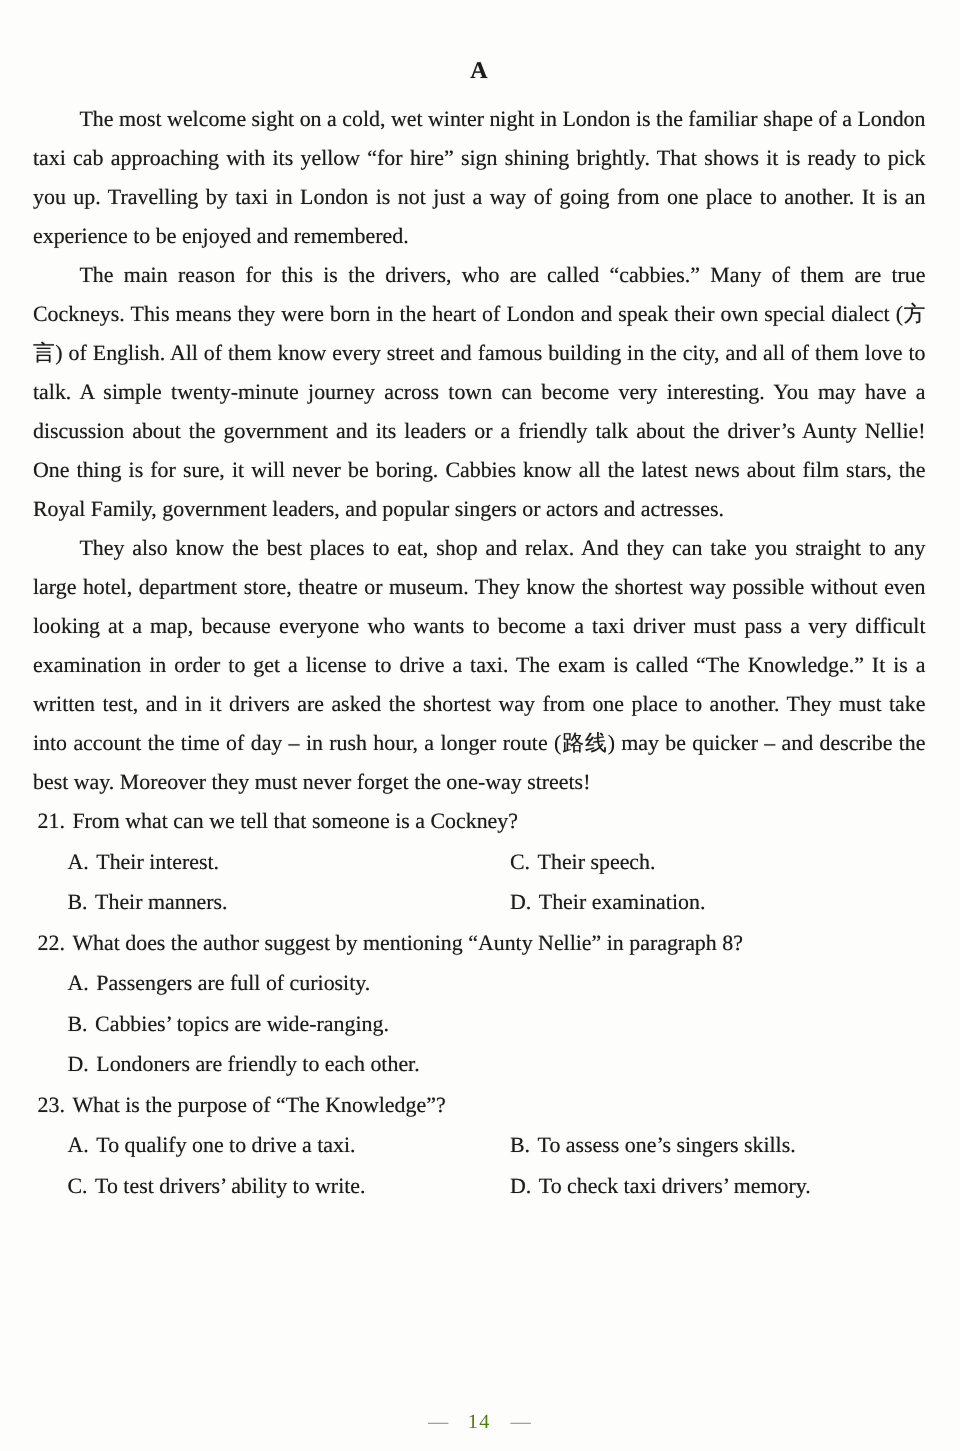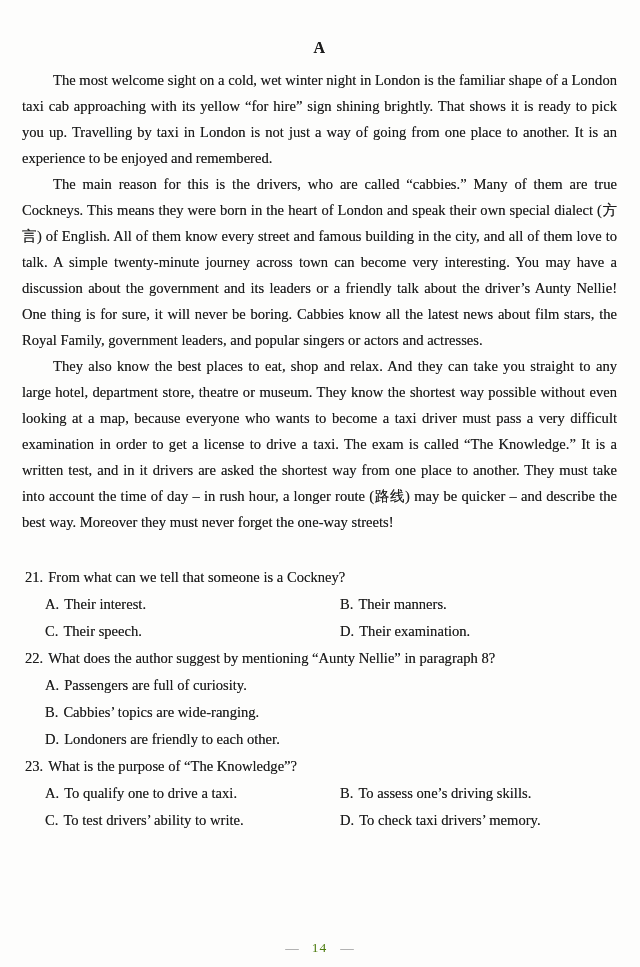--- a/index.html
+++ b/index.html
@@ -32,21 +32,20 @@
     line-height: 20px;
   }
   .passage p {
     margin: 0;
     font-size: 14.6px;
     line-height: 26px;
     text-align: justify;
     text-indent: 31px;
   }
   .questions {
-    margin-top: 29px;
     padding-left: 3px;
     font-size: 14.6px;
     line-height: 27px;
   }
   .question { margin: 0; }
   .q-line { white-space: nowrap; }
   .q-num { margin-right: 5px; }
   .options { padding-left: 20px; }
   .options.two-col {
     display: grid;
@@ -84,24 +83,24 @@
 
     <div class="question">
       <div class="q-line">
         <span class="q-num">21.</span><span class="q-text">From what can we tell that someone is a Cockney?</span>
       </div>
       <div class="options two-col">
         <div class="option">
           <span class="opt-label">A.</span><span class="opt-text">Their interest.</span>
         </div>
         <div class="option">
-          <span class="opt-label">B.</span><span class="opt-text">Their manners.</span>
+          <span class="opt-label">C.</span><span class="opt-text">Their speech.</span>
         </div>
         <div class="option">
-          <span class="opt-label">C.</span><span class="opt-text">Their speech.</span>
+          <span class="opt-label">B.</span><span class="opt-text">Their manners.</span>
         </div>
         <div class="option">
           <span class="opt-label">D.</span><span class="opt-text">Their examination.</span>
         </div>
       </div>
     </div>
 
     <div class="question">
       <div class="q-line">
         <span class="q-num">22.</span><span class="q-text">What does the author suggest by mentioning “Aunty Nellie” in paragraph 8?</span>
@@ -121,21 +120,21 @@
 
     <div class="question">
       <div class="q-line">
         <span class="q-num">23.</span><span class="q-text">What is the purpose of “The Knowledge”?</span>
       </div>
       <div class="options two-col">
         <div class="option">
           <span class="opt-label">A.</span><span class="opt-text">To qualify one to drive a taxi.</span>
         </div>
         <div class="option">
-          <span class="opt-label">B.</span><span class="opt-text">To assess one’s driving skills.</span>
+          <span class="opt-label">B.</span><span class="opt-text">To assess one’s singers skills.</span>
         </div>
         <div class="option">
           <span class="opt-label">C.</span><span class="opt-text">To test drivers’ ability to write.</span>
         </div>
         <div class="option">
           <span class="opt-label">D.</span><span class="opt-text">To check taxi drivers’ memory.</span>
         </div>
       </div>
     </div>
 

